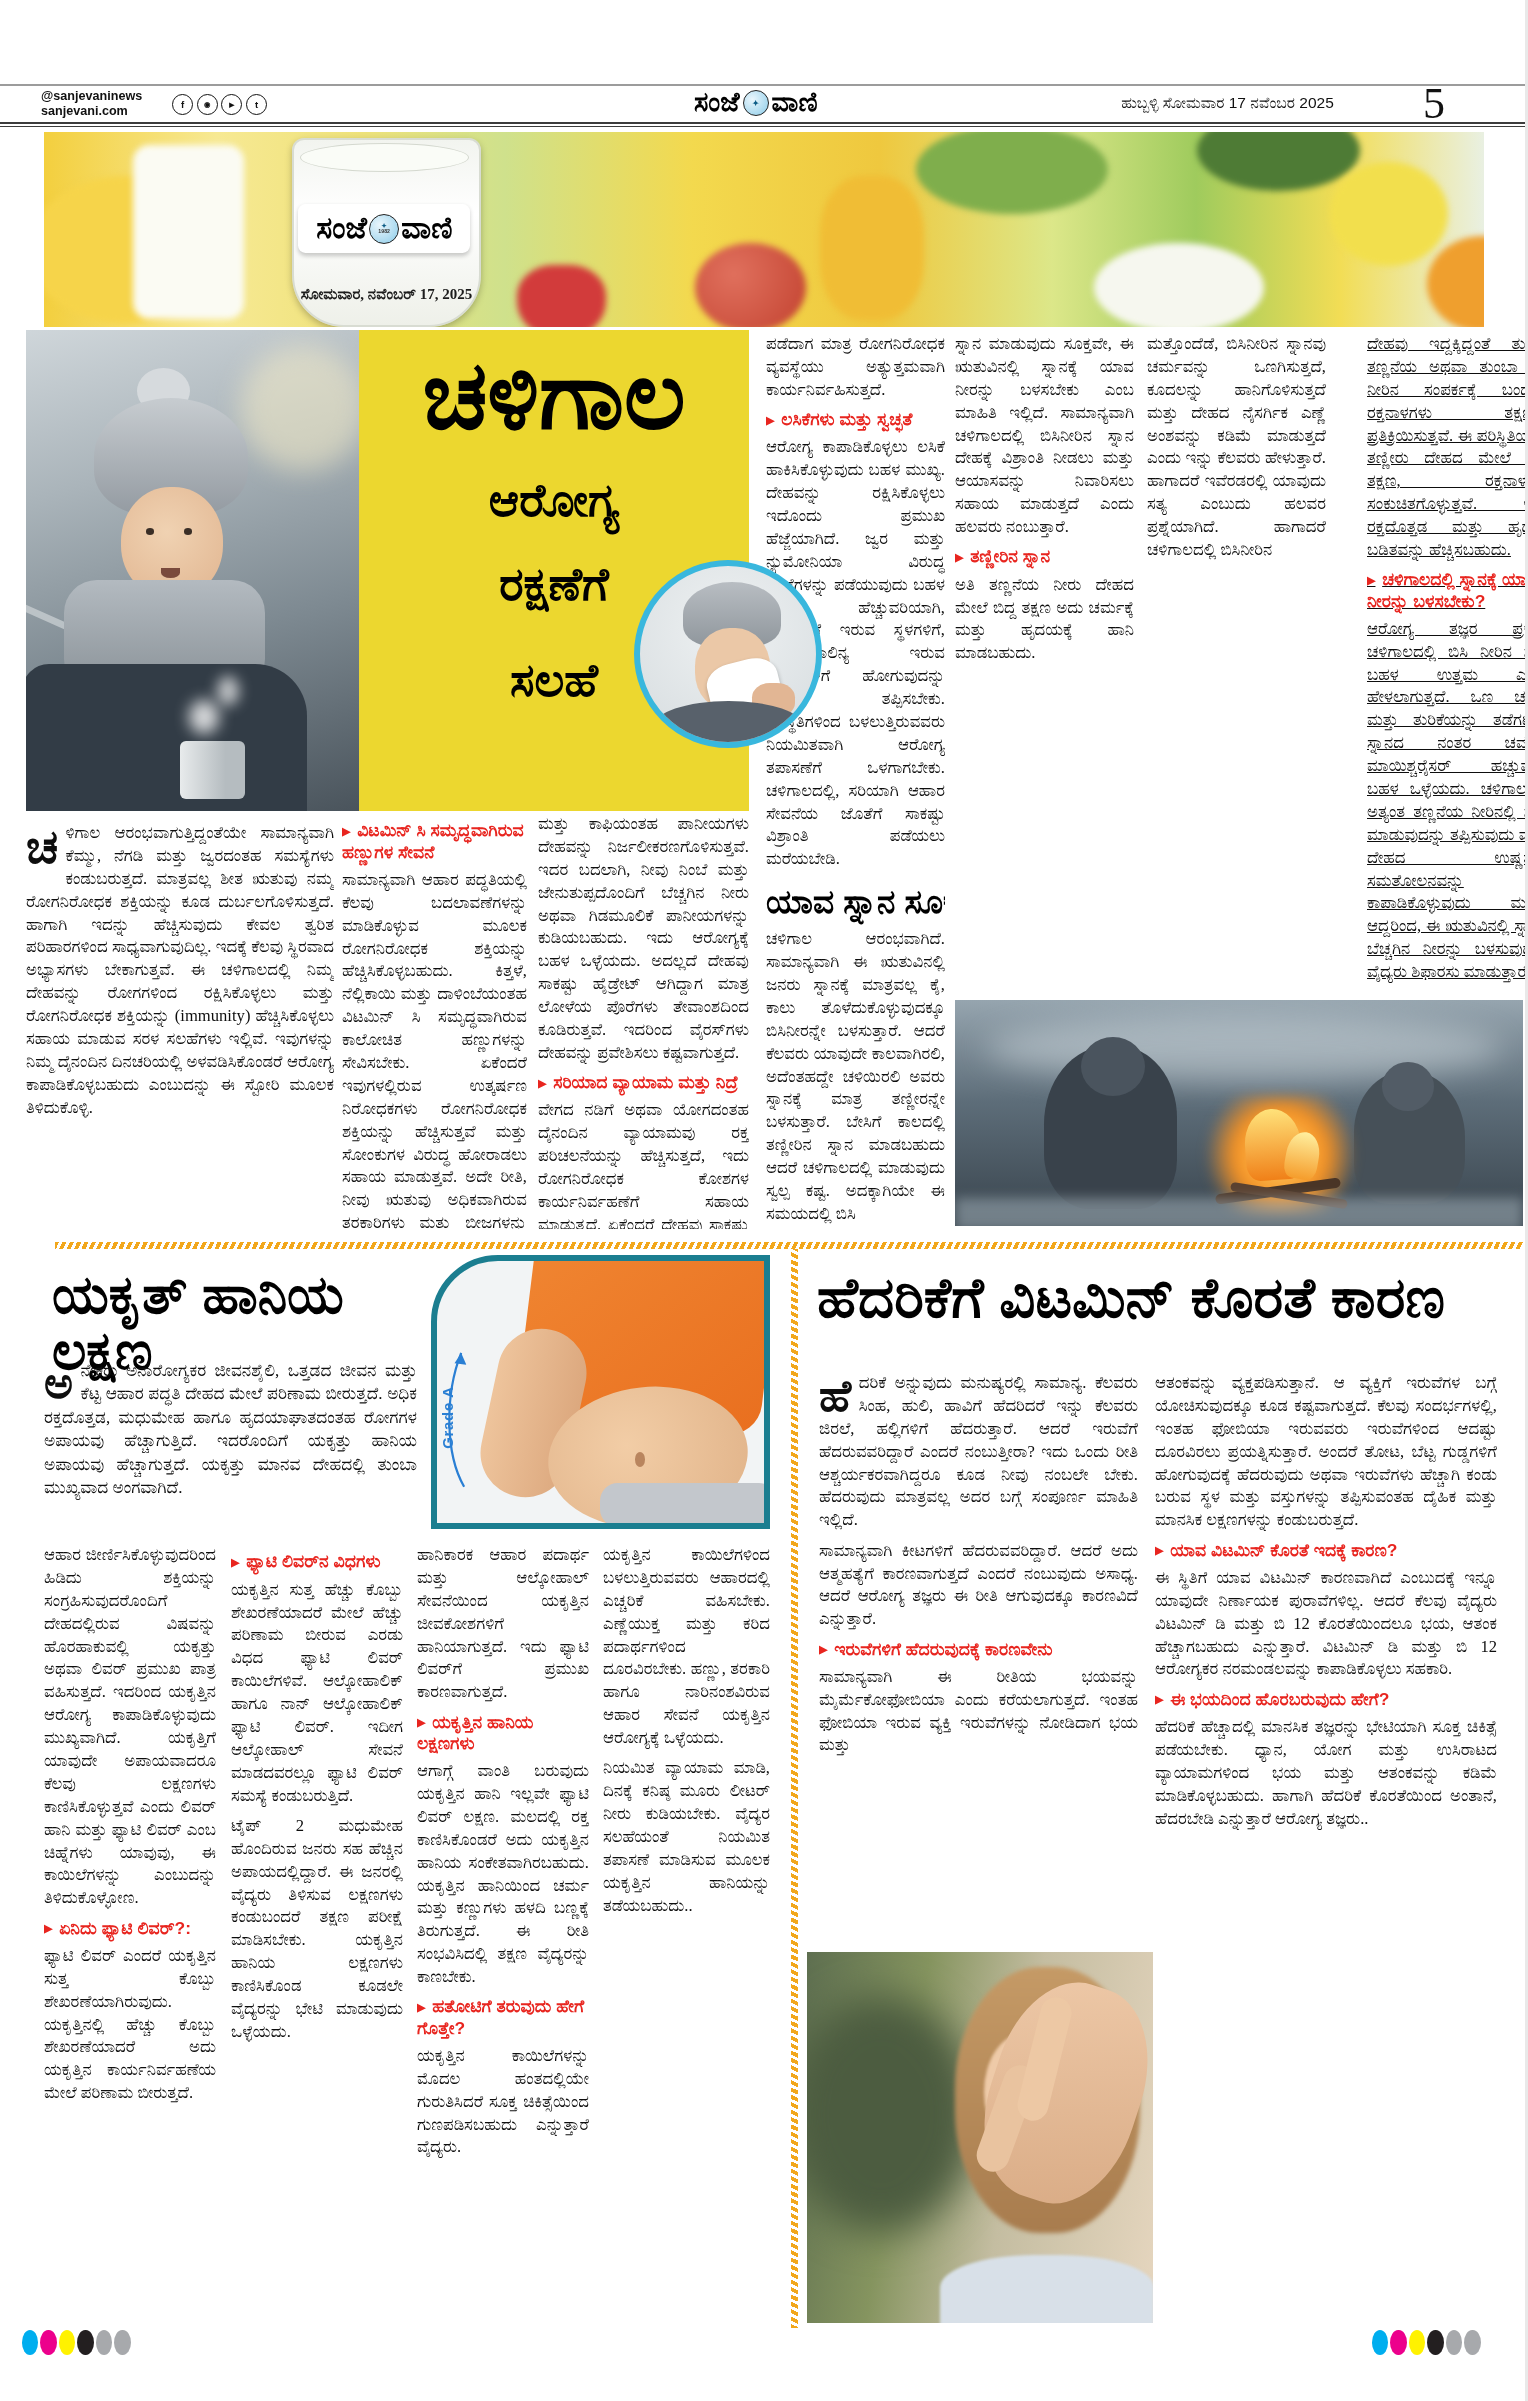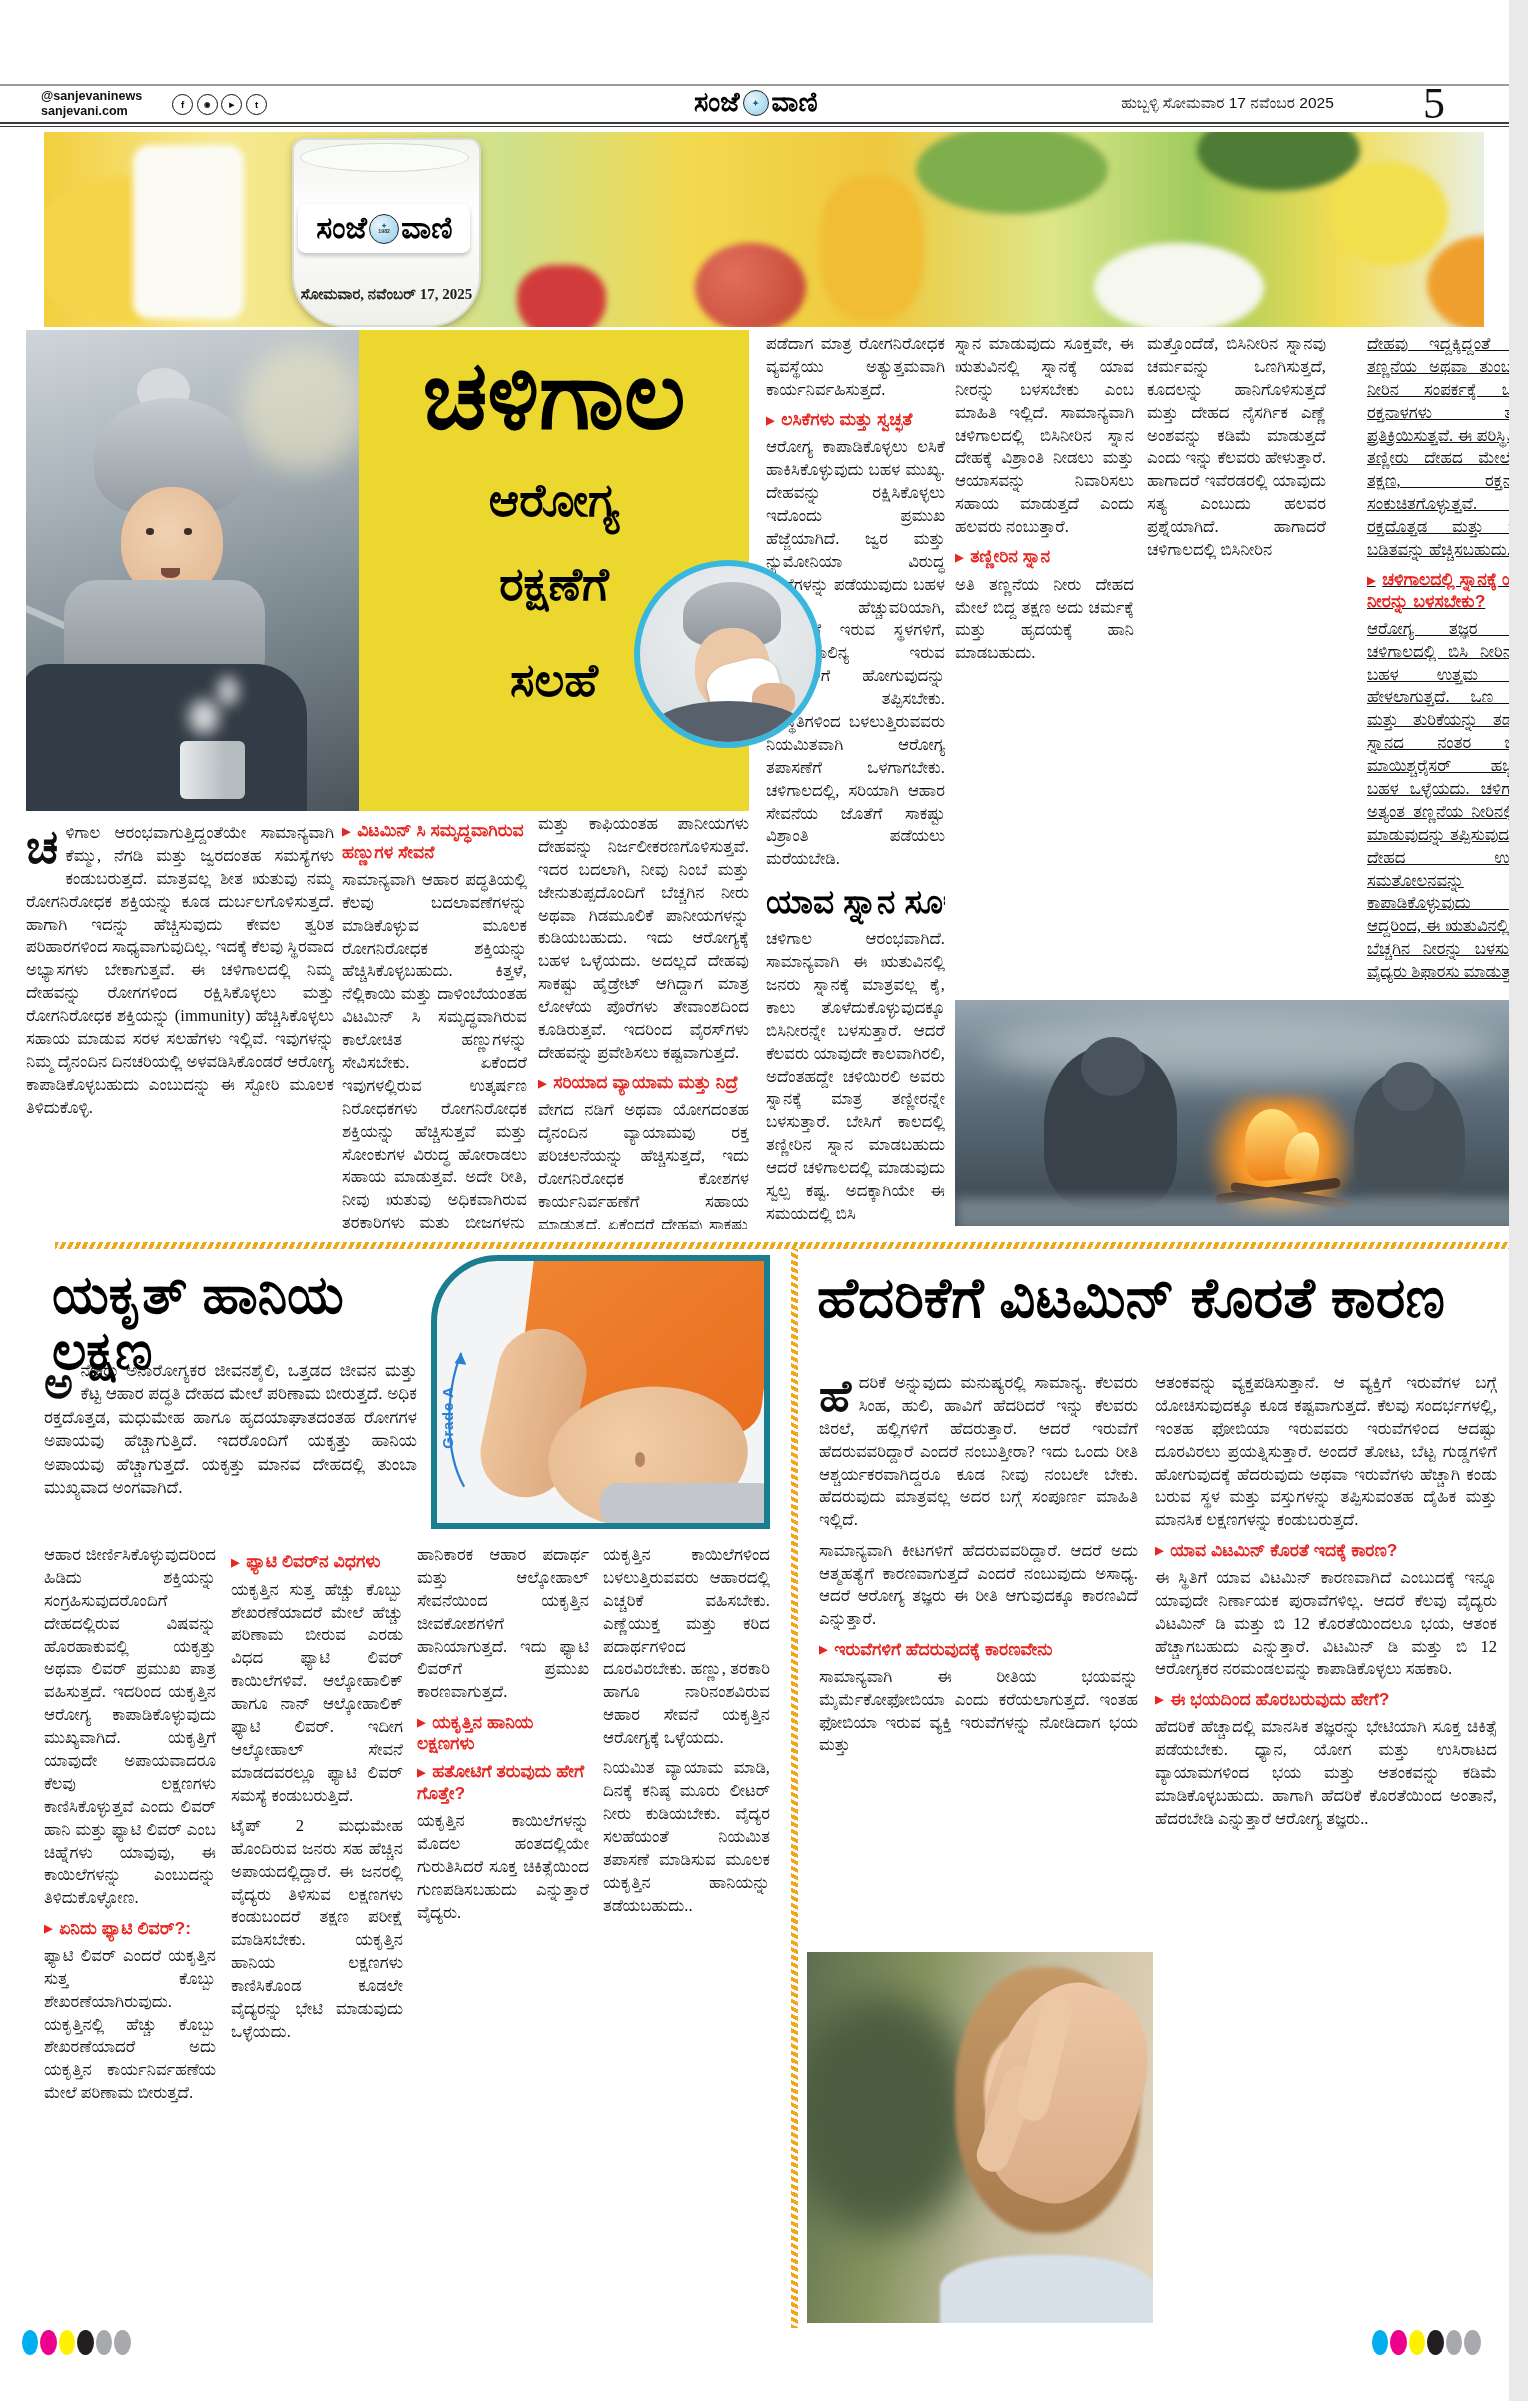--- a/index.html
+++ b/index.html
@@ -1,17 +1,17 @@
 <!DOCTYPE html>
 <html style="font-size:12px"><head>
 <meta charset="utf-8">
 <style>
   html,body{margin:0;padding:0;background:#e9e9e9;}
   .page{position:relative;width:1509px;height:2401px;background:#ffffff;overflow:hidden;
-        font-family:"Liberation Sans",sans-serif;color:#111;}
+        font-family:"Liberation Sans",sans-serif;color:#111;padding-left:16px;}
   .abs{position:absolute;}
   
   .col{position:absolute;font-family:"Liberation Serif",serif;font-size:16.6px;line-height:1.38;
        text-align:justify;color:#0e0e0e;overflow:hidden;}
   .col p{margin:0 0 7.4px 0;}
   .red-h{font-family:"Liberation Sans",sans-serif;font-weight:700;color:#e8251f;
          font-size:17.4px;line-height:1.22;margin:7.4px 0 6px 0;text-align:left;}
   .red-h .tri{font-size:11px;margin-right:6.7px;vertical-align:1.5px;}
   .sec-h{font-family:"Liberation Sans",sans-serif;font-weight:900;color:#000;
          font-size:33px;line-height:1.05;margin:13.3px 0 9px 0;white-space:nowrap;text-align:left;}
@@ -200,20 +200,21 @@
 
   <div class="col" style="left:231px;top:1544px;width:172px;height:778px;">
     <div class="red-h"><span class="tri">▶</span><span>ಫ್ಯಾಟಿ ಲಿವರ್‌ನ ವಿಧಗಳು</span></div>
     <p>ಯಕೃತ್ತಿನ ಸುತ್ತ ಹೆಚ್ಚು ಕೊಬ್ಬು ಶೇಖರಣೆಯಾದರೆ ಮೇಲೆ ಹೆಚ್ಚು ಪರಿಣಾಮ ಬೀರುವ ಎರಡು ವಿಧದ ಫ್ಯಾಟಿ ಲಿವರ್ ಕಾಯಿಲೆಗಳಿವೆ. ಆಲ್ಕೋಹಾಲಿಕ್ ಹಾಗೂ ನಾನ್ ಆಲ್ಕೋಹಾಲಿಕ್ ಫ್ಯಾಟಿ ಲಿವರ್. ಇದೀಗ ಆಲ್ಕೋಹಾಲ್ ಸೇವನೆ ಮಾಡದವರಲ್ಲೂ ಫ್ಯಾಟಿ ಲಿವರ್ ಸಮಸ್ಯೆ ಕಂಡುಬರುತ್ತಿದೆ.</p>
     <p>ಟೈಪ್ 2 ಮಧುಮೇಹ ಹೊಂದಿರುವ ಜನರು ಸಹ ಹೆಚ್ಚಿನ ಅಪಾಯದಲ್ಲಿದ್ದಾರೆ. ಈ ಜನರಲ್ಲಿ ವೈದ್ಯರು ತಿಳಿಸುವ ಲಕ್ಷಣಗಳು ಕಂಡುಬಂದರೆ ತಕ್ಷಣ ಪರೀಕ್ಷೆ ಮಾಡಿಸಬೇಕು. ಯಕೃತ್ತಿನ ಹಾನಿಯ ಲಕ್ಷಣಗಳು ಕಾಣಿಸಿಕೊಂಡ ಕೂಡಲೇ ವೈದ್ಯರನ್ನು ಭೇಟಿ ಮಾಡುವುದು ಒಳ್ಳೆಯದು.</p>
   </div>
 
   <div class="col" style="left:417px;top:1544px;width:172px;height:778px;">
     <p>ಹಾನಿಕಾರಕ ಆಹಾರ ಪದಾರ್ಥ ಮತ್ತು ಆಲ್ಕೋಹಾಲ್ ಸೇವನೆಯಿಂದ ಯಕೃತ್ತಿನ ಜೀವಕೋಶಗಳಿಗೆ ಹಾನಿಯಾಗುತ್ತದೆ. ಇದು ಫ್ಯಾಟಿ ಲಿವರ್‌ಗೆ ಪ್ರಮುಖ ಕಾರಣವಾಗುತ್ತದೆ.</p>
     <div class="red-h"><span class="tri">▶</span><span>ಯಕೃತ್ತಿನ ಹಾನಿಯ ಲಕ್ಷಣಗಳು</span></div>
+    <p>ಆಗಾಗ್ಗೆ ವಾಂತಿ ಬರುವುದು ಯಕೃತ್ತಿನ ಹಾನಿ ಇಲ್ಲವೇ ಫ್ಯಾಟಿ ಲಿವರ್ ಲಕ್ಷಣ. ಮಲದಲ್ಲಿ ರಕ್ತ ಕಾಣಿಸಿಕೊಂಡರೆ ಅದು ಯಕೃತ್ತಿನ ಹಾನಿಯ ಸಂಕೇತವಾಗಿರಬಹುದು. ಯಕೃತ್ತಿನ ಹಾನಿಯಿಂದ ಚರ್ಮ ಮತ್ತು ಕಣ್ಣುಗಳು ಹಳದಿ ಬಣ್ಣಕ್ಕೆ ತಿರುಗುತ್ತದೆ. ಈ ರೀತಿ ಸಂಭವಿಸಿದಲ್ಲಿ ತಕ್ಷಣ ವೈದ್ಯರನ್ನು ಕಾಣಬೇಕು.</p>
     <div class="red-h"><span class="tri">▶</span><span>ಹತೋಟಿಗೆ ತರುವುದು ಹೇಗೆ ಗೊತ್ತೇ?</span></div>
     <p>ಯಕೃತ್ತಿನ ಕಾಯಿಲೆಗಳನ್ನು ಮೊದಲ ಹಂತದಲ್ಲಿಯೇ ಗುರುತಿಸಿದರೆ ಸೂಕ್ತ ಚಿಕಿತ್ಸೆಯಿಂದ ಗುಣಪಡಿಸಬಹುದು ಎನ್ನುತ್ತಾರೆ ವೈದ್ಯರು.</p>
   </div>
 
   <div class="col" style="left:603px;top:1544px;width:167px;height:778px;">
     <p>ಯಕೃತ್ತಿನ ಕಾಯಿಲೆಗಳಿಂದ ಬಳಲುತ್ತಿರುವವರು ಆಹಾರದಲ್ಲಿ ಎಚ್ಚರಿಕೆ ವಹಿಸಬೇಕು. ಎಣ್ಣೆಯುಕ್ತ ಮತ್ತು ಕರಿದ ಪದಾರ್ಥಗಳಿಂದ ದೂರವಿರಬೇಕು. ಹಣ್ಣು, ತರಕಾರಿ ಹಾಗೂ ನಾರಿನಂಶವಿರುವ ಆಹಾರ ಸೇವನೆ ಯಕೃತ್ತಿನ ಆರೋಗ್ಯಕ್ಕೆ ಒಳ್ಳೆಯದು.</p>
     <p>ನಿಯಮಿತ ವ್ಯಾಯಾಮ ಮಾಡಿ, ದಿನಕ್ಕೆ ಕನಿಷ್ಠ ಮೂರು ಲೀಟರ್ ನೀರು ಕುಡಿಯಬೇಕು. ವೈದ್ಯರ ಸಲಹೆಯಂತೆ ನಿಯಮಿತ ತಪಾಸಣೆ ಮಾಡಿಸುವ ಮೂಲಕ ಯಕೃತ್ತಿನ ಹಾನಿಯನ್ನು ತಡೆಯಬಹುದು..</p>
   </div>
 
   <div class="abs headline-black" style="left:817px;top:1269px;width:688px;font-size:56px;line-height:1.05;">ಹೆದರಿಕೆಗೆ ವಿಟಮಿನ್ ಕೊರತೆ ಕಾರಣ</div>

